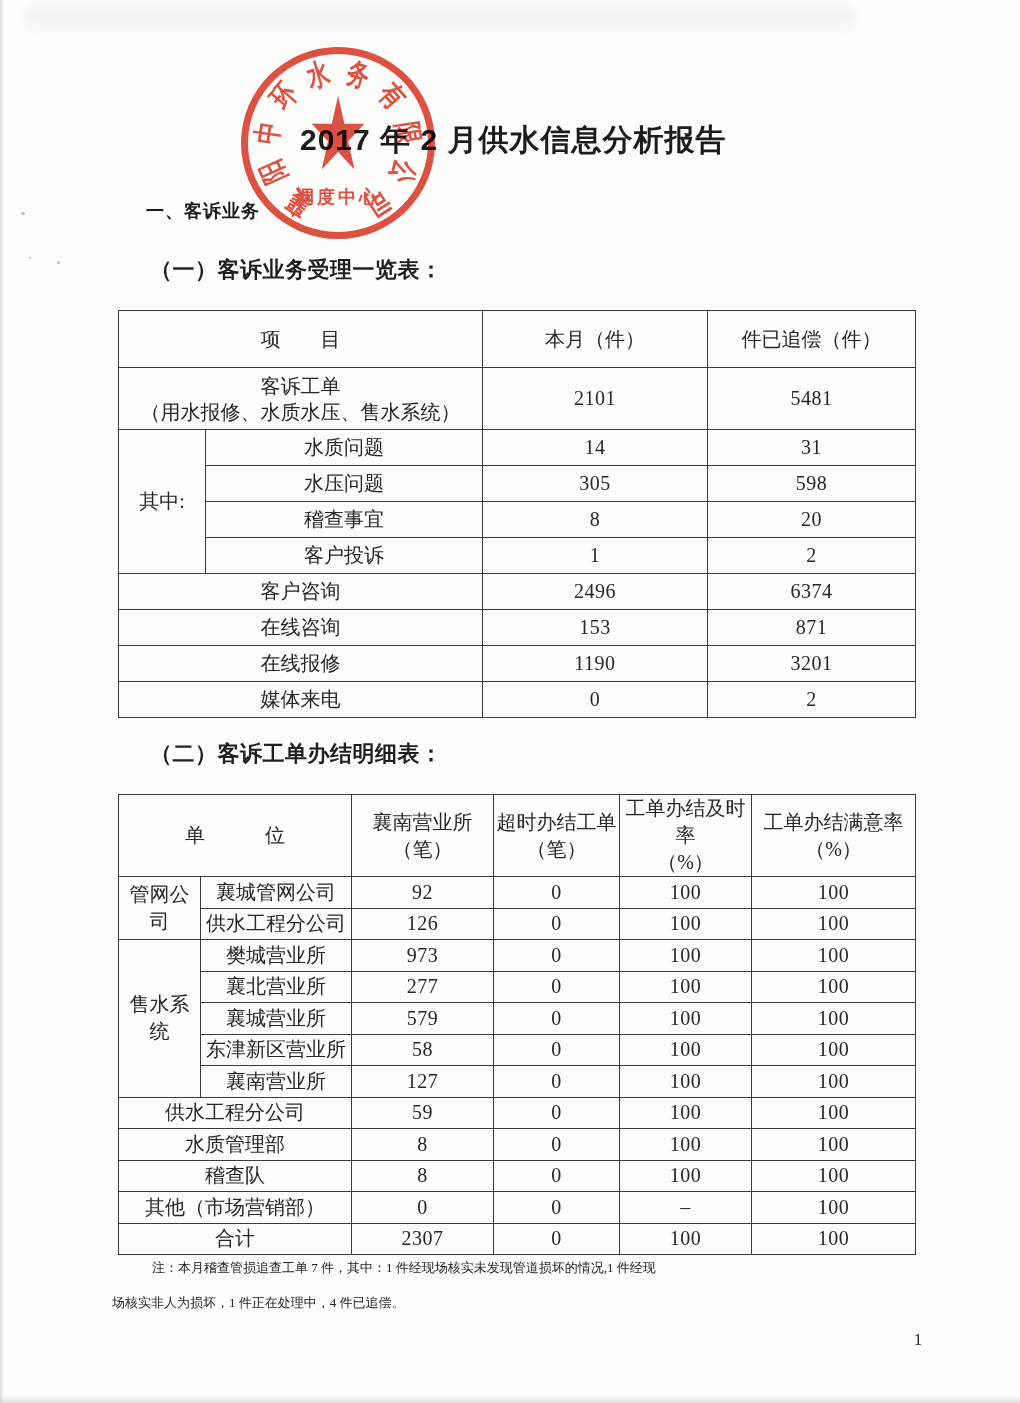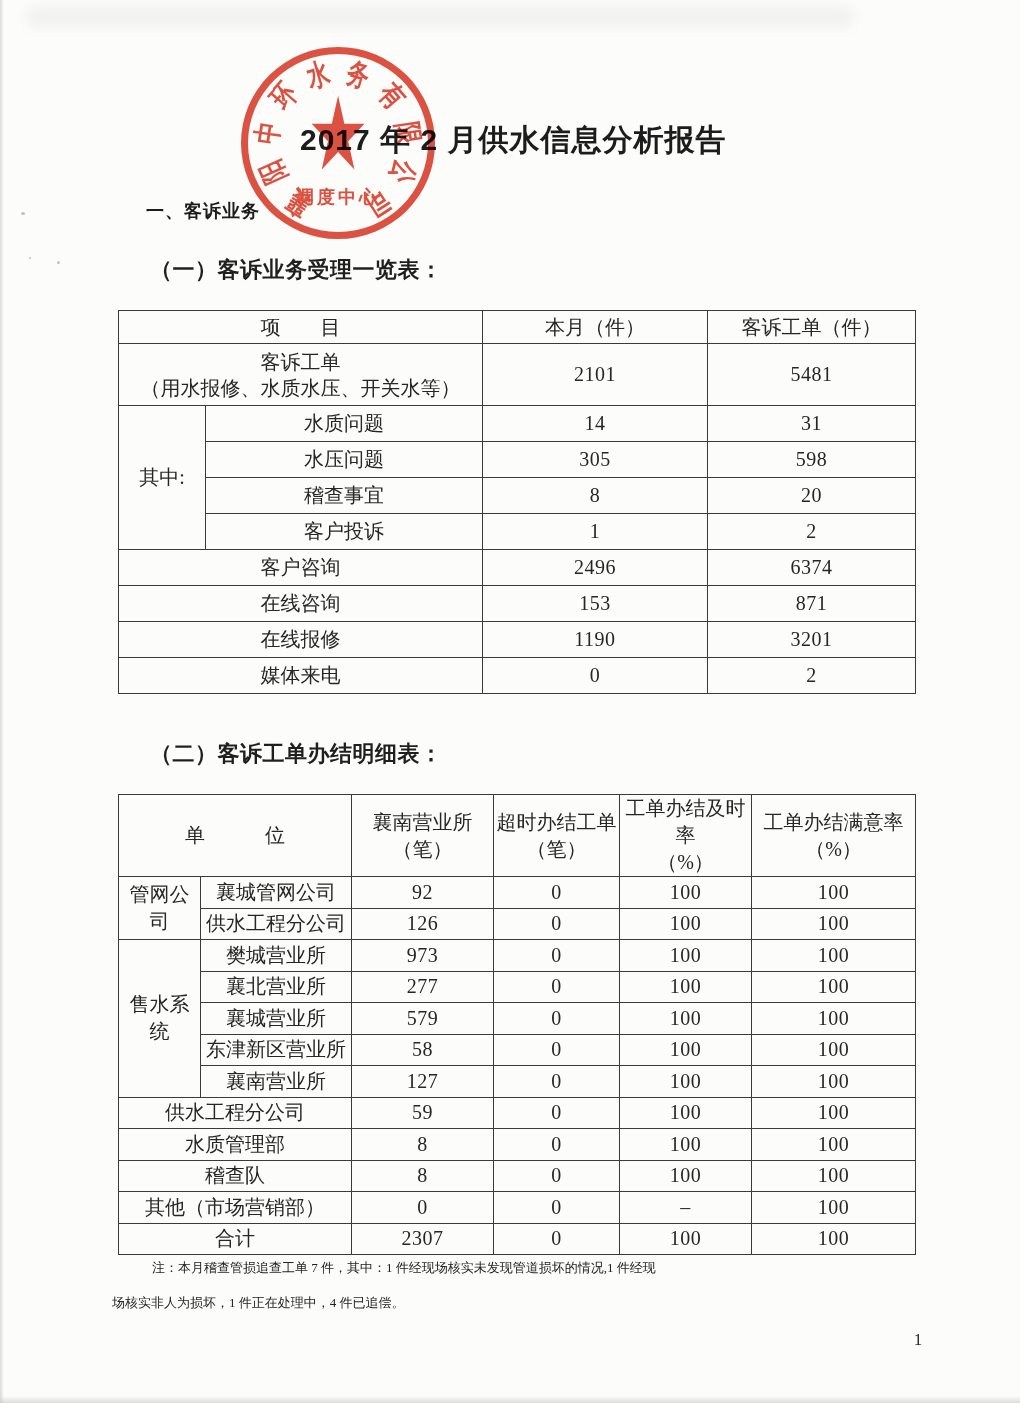--- a/index.html
+++ b/index.html
@@ -49,21 +49,21 @@
            font-size:22px; letter-spacing:.5px; color:#1f1f1f; }
   .sub1 { left:150px; top:255px; }
   .sub2 { left:150px; top:739px; }
 
   
   table { position:absolute; border-collapse:collapse; table-layout:fixed;
           background:transparent; }
   td { border:1.6px solid #3a3a3a; text-align:center; vertical-align:middle;
        padding:0 2px; font-size:20px; color:#262626; overflow:hidden; }
   .t1 { left:118px; top:310px; width:797px; }
-  .t1 tr.hrow   { height:33px;border-radius:19px; }
+  .t1 tr.hrow   { height:57px;border-radius:19px; }
   .t1 tr.bigrow { height:62px; }
   .t1 tr.drow   { height:36px; }
   .t1 .two-line div { line-height:26px; }
   .t2 { left:118px; top:794px; width:797px; }
   .t2 tr.hrow { height:61px; }
   .t2 tr.drow { height:31.5px; }
   .t2 td.hcell { white-space:pre-line; line-height:27px; font-size:20px; }
   .num { font-size:20px; letter-spacing:.5px; }
 
   .note { position:absolute; left:112px; top:1250px; width:812px;
@@ -92,26 +92,26 @@
     <colgroup>
         <col style="width:87px">
         <col style="width:277px">
         <col style="width:225px">
         <col style="width:208px">
       </colgroup>
     <tbody>
         <tr class="hrow">
       <td colspan="2">项　　目</td>
       <td>本月（件）</td>
-      <td>客诉工单（件）</td>
+      <td>件已追偿（件）</td>
     </tr>
     <tr class="bigrow">
       <td colspan="2" class="two-line">
         <div>客诉工单</div>
-        <div>（用水报修、水质水压、开关水等）</div>
+        <div>（用水报修、水质水压、售水系统）</div>
       </td>
       <td class="num">2101</td>
       <td class="num">5481</td>
     </tr>
     <tr class="drow">
       <td rowspan="4">其中:</td>
       <td>水质问题</td>
       <td class="num">14</td>
       <td class="num">31</td>
     </tr>

